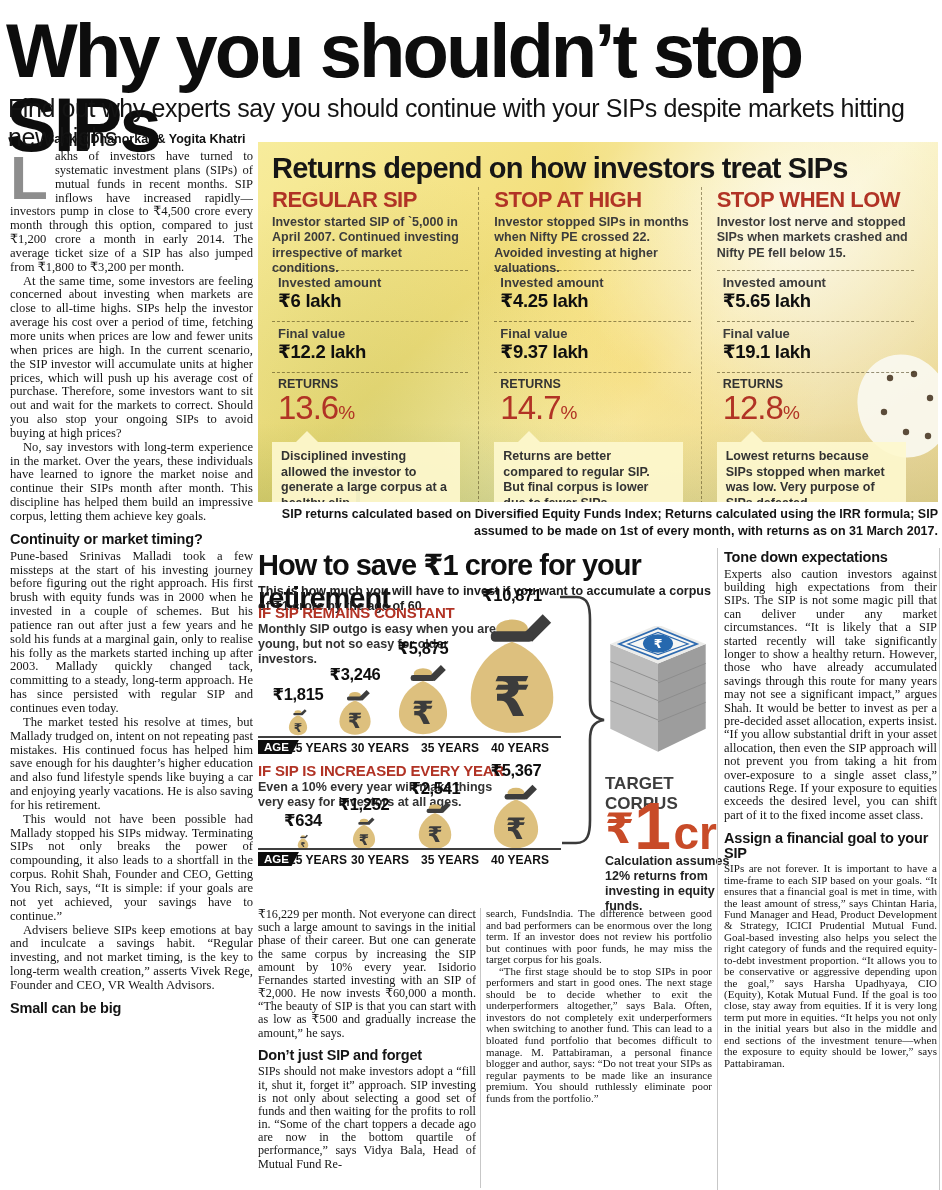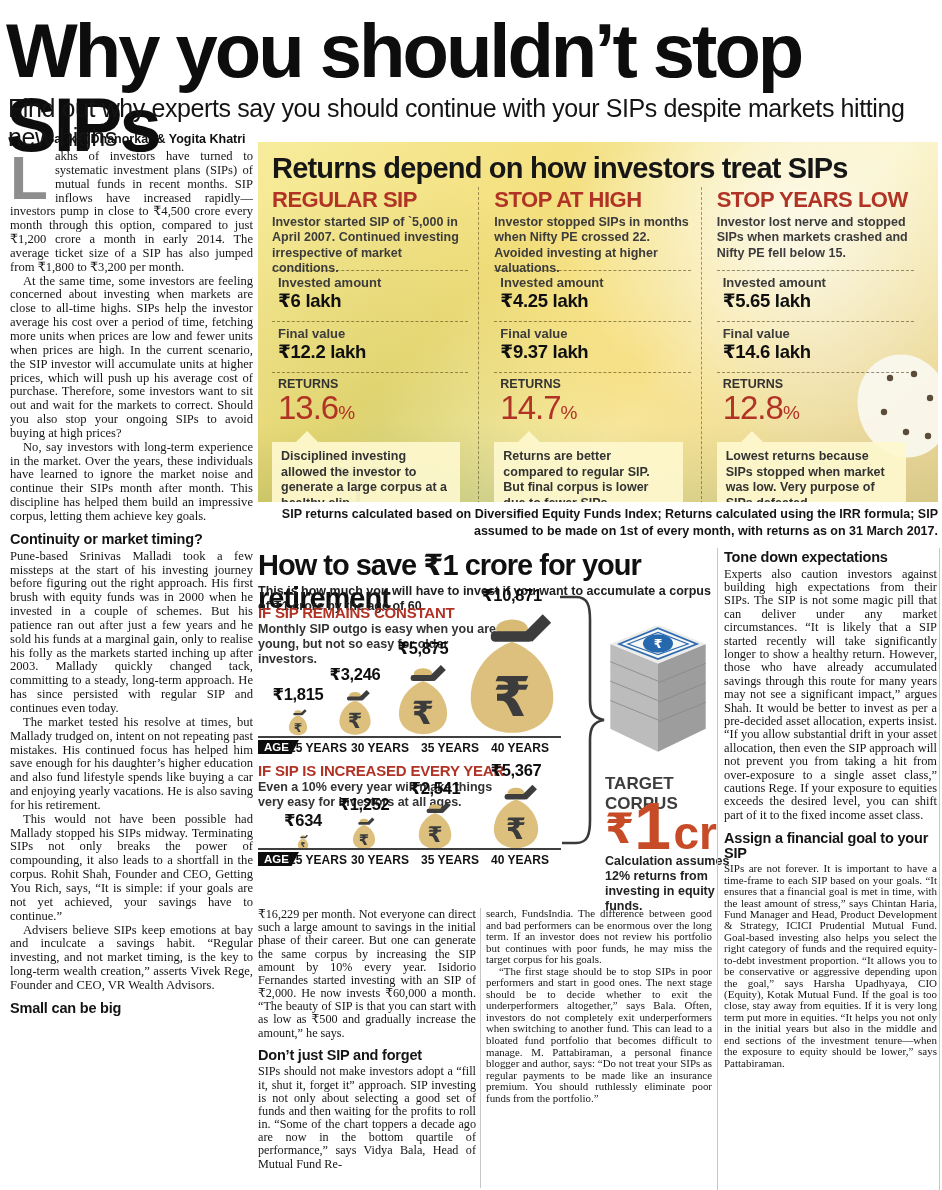--- a/index.html
+++ b/index.html
@@ -189,31 +189,31 @@
         </div>
         <div class="drule"></div>
         <div class="ret">
           <div class="ret-label">RETURNS</div>
           <div class="ret-value"><span>14.7</span><span class="pct">%</span></div>
         </div>
         <div class="note">Returns are better compared to regular SIP. But final corpus is lower due to fewer SIPs.</div>
       </div>
 
       <div class="info-col">
-        <div class="col-head">STOP YEARS LOW</div>
+        <div class="col-head">STOP WHEN LOW</div>
         <div class="col-desc">Investor lost nerve and stopped SIPs when markets crashed and Nifty PE fell below 15.</div>
         <div class="drule"></div>
         <div class="metric">
           <div class="metric-label">Invested amount</div>
           <div class="metric-value">₹5.65 lakh</div>
         </div>
         <div class="drule"></div>
         <div class="metric">
           <div class="metric-label">Final value</div>
-          <div class="metric-value">₹14.6 lakh</div>
+          <div class="metric-value">₹19.1 lakh</div>
         </div>
         <div class="drule"></div>
         <div class="ret">
           <div class="ret-label">RETURNS</div>
           <div class="ret-value"><span>12.8</span><span class="pct">%</span></div>
         </div>
         <div class="note">Lowest returns because SIPs stopped when market was low. Very purpose of SIPs defeated.</div>
       </div>
     </div>
   </div>

